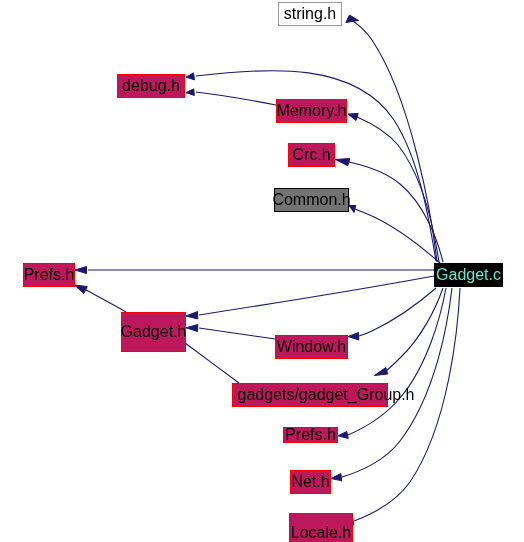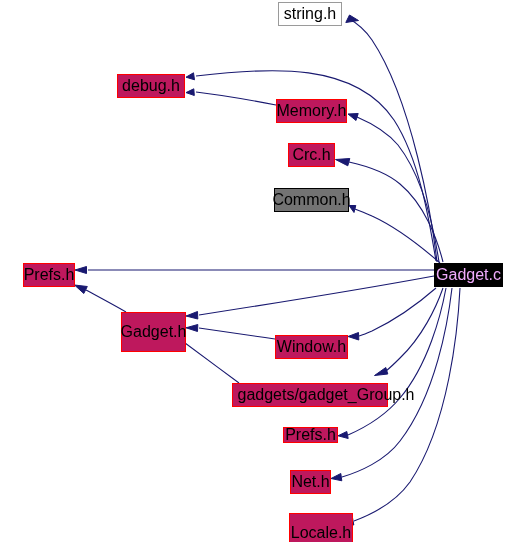--- a/index.html
+++ b/index.html
@@ -52,21 +52,21 @@
     color: #000000;
   }
   .node.black {
     border: 1.5px solid #000000;
     background: #737373;
     color: #000000;
   }
   .node.current {
     border: 1.5px solid #000000;
     background: #000000;
-    color: #f0abfc;
+    color: #5eead4;
   }
 </style>
 </head>
 <body>
 
 <div id="graph-root">
 
   <svg id="edge-layer" width="524" height="542" viewBox="0 0 524 542" xmlns="http://www.w3.org/2000/svg">
 
     <g>

